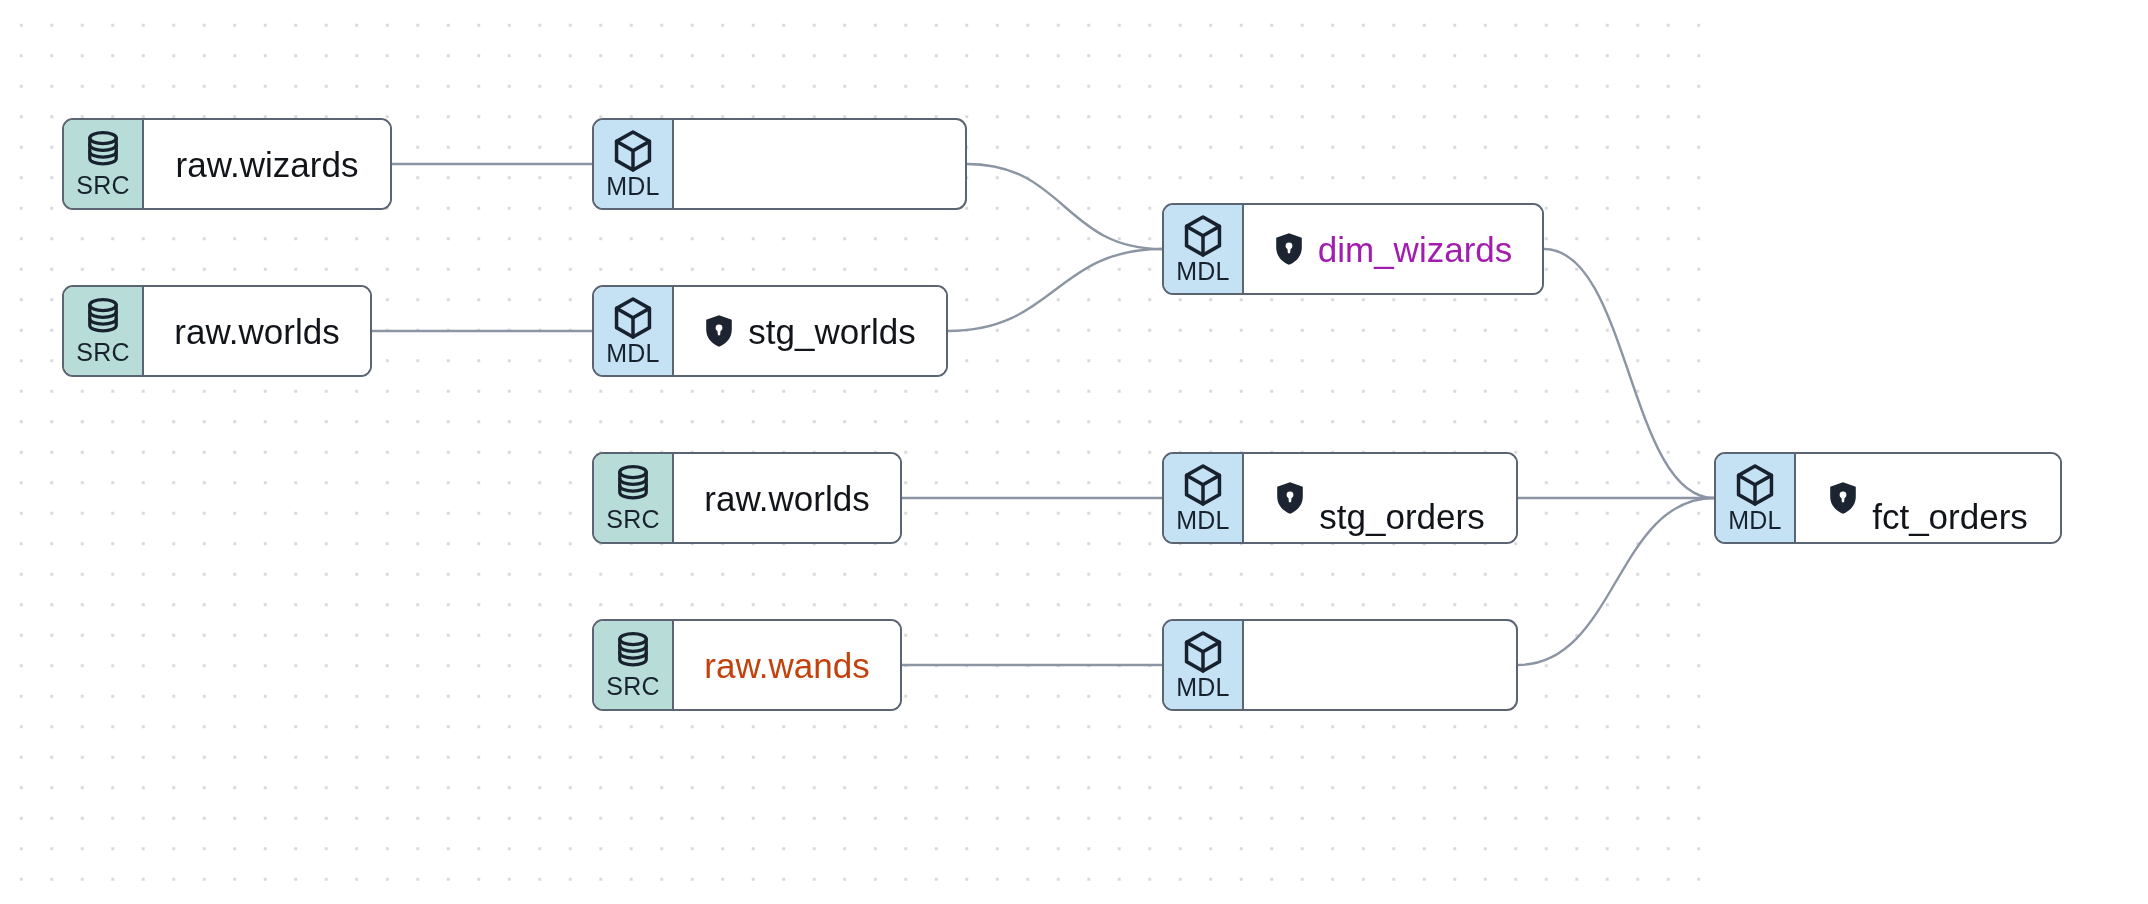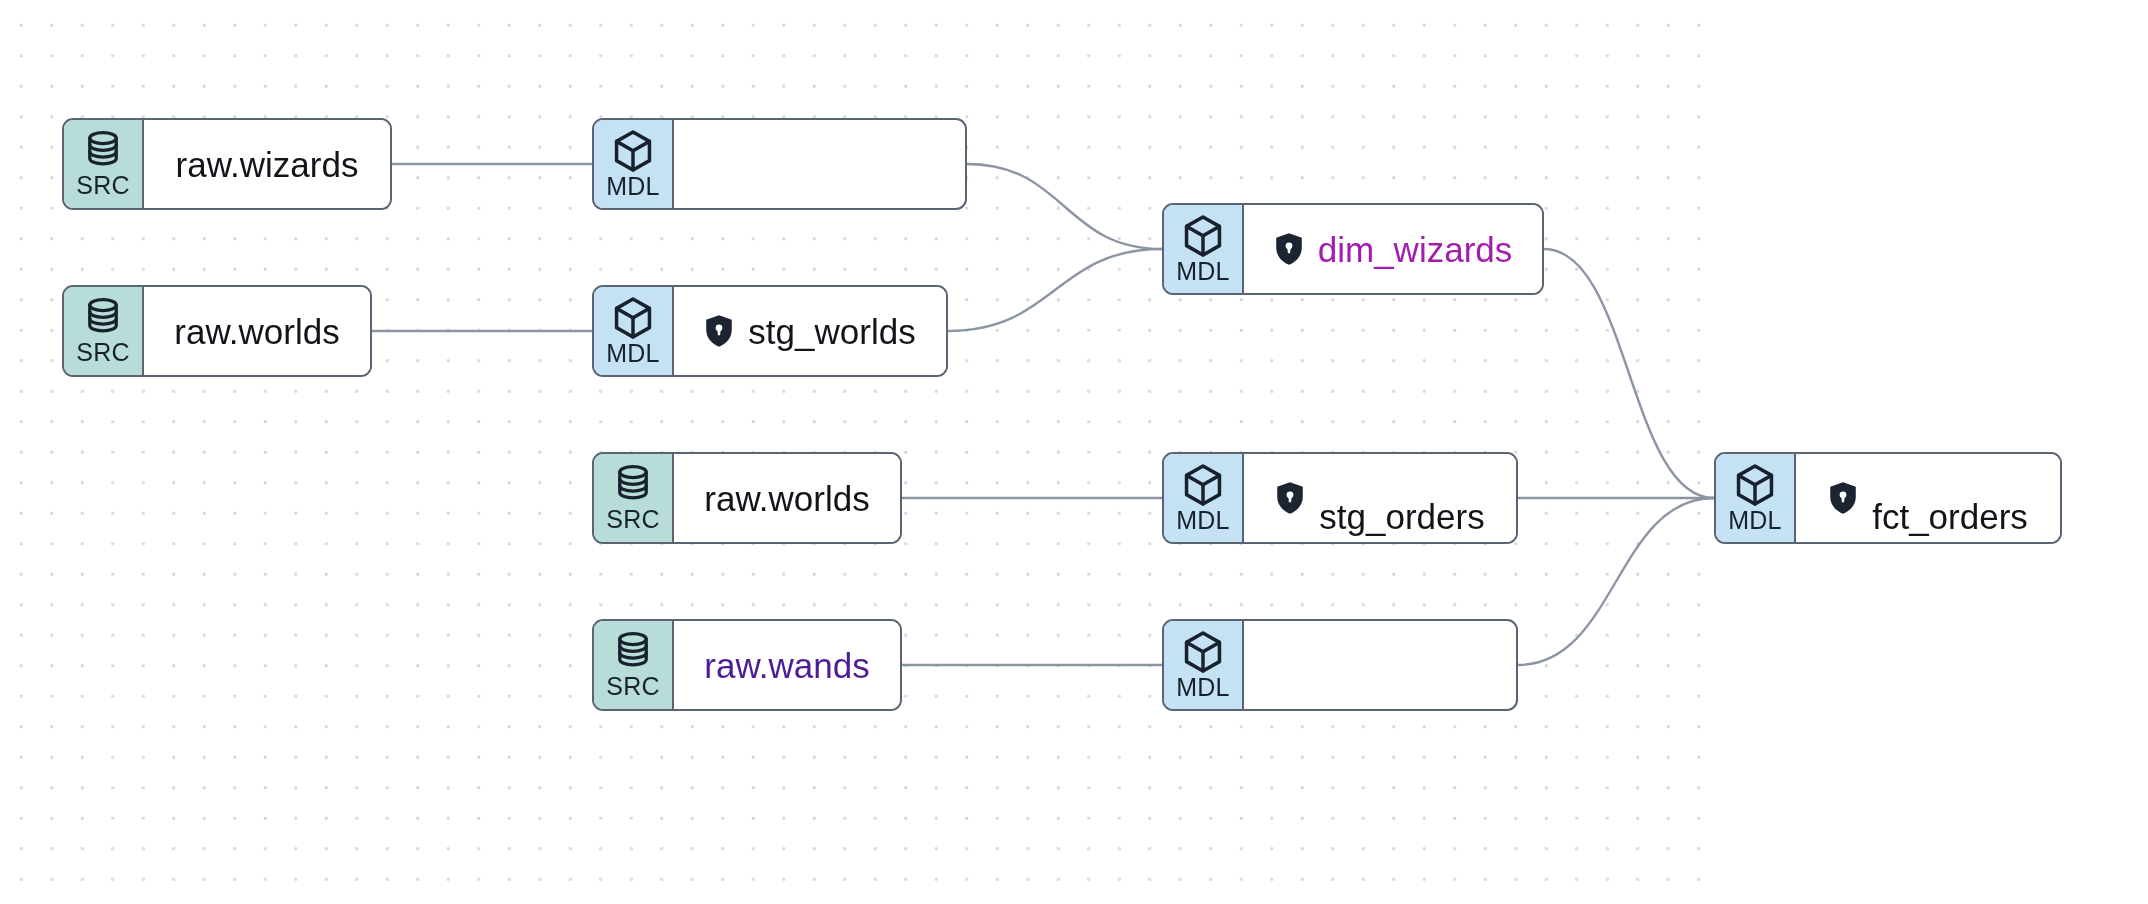--- a/index.html
+++ b/index.html
@@ -131,21 +131,21 @@
       <div class="badge src" style="background: rgb(184, 221, 217); border-right-color: rgb(90, 100, 114);">
         <span class="badge-icon"><svg width="40" height="42" viewBox="0 0 24 26" fill="none" stroke="#18222e" stroke-width="2" stroke-linecap="round" stroke-linejoin="round">
             <ellipse cx="12" cy="5" rx="8.2" ry="3.4"></ellipse>
             <path d="M3.8 5 v12.6 c0 1.9 3.7 3.4 8.2 3.4 s8.2 -1.5 8.2 -3.4 V5"></path>
             <path d="M3.8 9.2 c0 1.9 3.7 3.4 8.2 3.4 s8.2 -1.5 8.2 -3.4"></path>
             <path d="M3.8 13.4 c0 1.9 3.7 3.4 8.2 3.4 s8.2 -1.5 8.2 -3.4"></path>
           </svg></span>
         <span class="badge-text" style="color: rgb(24, 34, 46);">SRC</span>
       </div>
       <div class="body nolock">
-        <span class="label" style="color: #4c1d95; text-align: center;">raw.wands</span>
+        <span class="label" style="color: #c2410c; text-align: center;">raw.wands</span>
       </div>
     </div>
     <div class="node" style="left: 592px; top: 118px; width: 375px; height: 92px; border-color: rgb(90, 100, 114);">
       <div class="badge mdl" style="background: rgb(197, 226, 245); border-right-color: rgb(90, 100, 114);">
         <span class="badge-icon"><svg width="42" height="44" viewBox="0 0 24 25" fill="none" stroke="#18222e" stroke-width="2" stroke-linecap="round" stroke-linejoin="round">
             <path d="M12 1.6 L21.4 7 V18 L12 23.4 L2.6 18 V7 Z"></path>
             <path d="M2.6 7 L12 12.4 L21.4 7"></path>
             <path d="M12 12.4 V23.4"></path>
           </svg></span>
         <span class="badge-text" style="color: rgb(24, 34, 46);">MDL</span>

